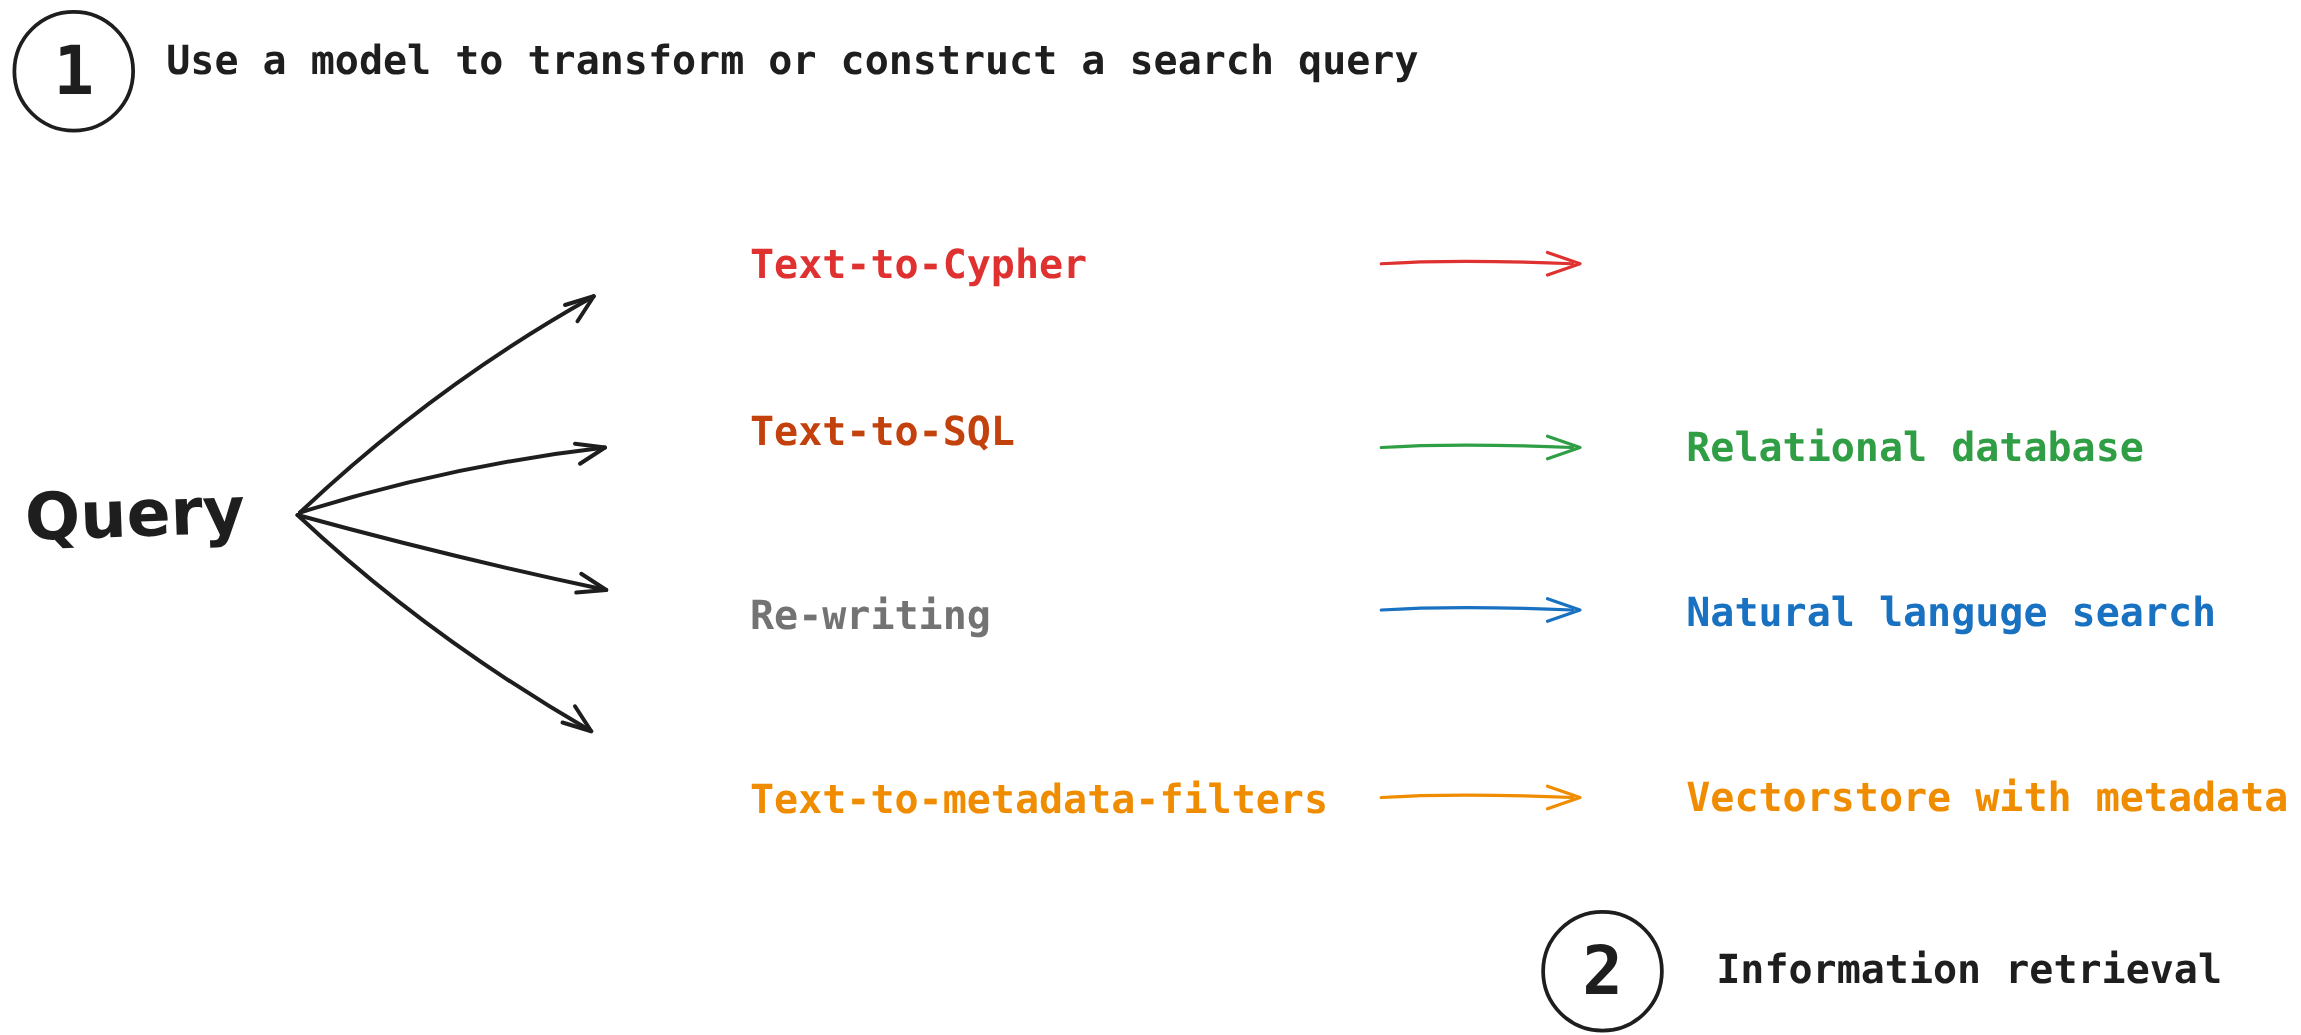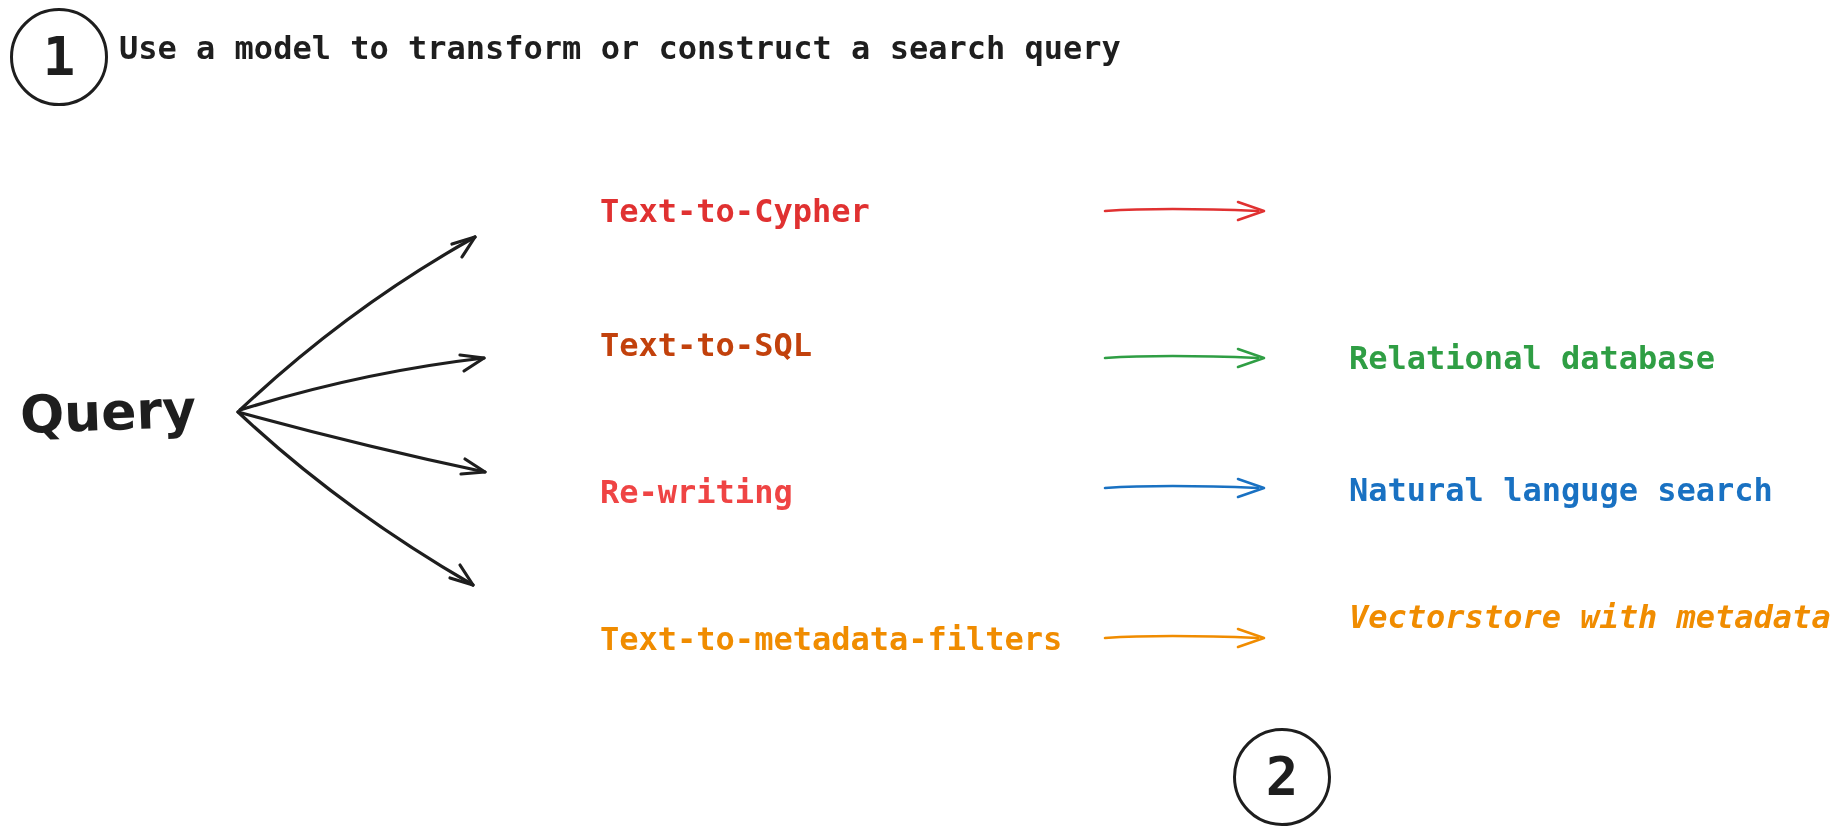--- a/index.html
+++ b/index.html
@@ -49,34 +49,34 @@
     position: absolute;
     left: 20px; top: 382px;
     font-family: "DejaVu Sans", "Liberation Sans", sans-serif;
     font-size: 52px;
     font-weight: bold;
     line-height: 60px;
     transform: rotate(-2deg);
     white-space: nowrap;
   }
   .step1-badge { left: 10px; top: 8px; }
-  .step1-label { left: 119px; top: 27px; }
+  .step1-label { left: 133px; top: 27px; }
   .step2-badge { left: 1233px; top: 728px; }
   .step2-label { left: 1373px; top: 754px; }
 
   .transform-label { left: 600px; }
   .target-label   { left: 1349px; }
   .t-row0 { top: 190px; text-align: center; }
   .t-row1 { top: 324px; }
   .t-row2 { top: 471px; }
   .t-row3 { top: 618px; }
   .g-row0 { top: 190px; }
   .g-row1 { top: 337px; }
   .g-row2 { top: 469px; }
-  .g-row3 { top: 596px; font-style: italic; }
+  .g-row3 { top: 617px; }
 </style>
 </head>
 <body>
 
 <div class="canvas">
 
   <svg class="arrows-layer" viewBox="0 0 1841 828" xmlns="http://www.w3.org/2000/svg">
 
     <g class="fan" style="stroke: rgb(30, 30, 30);">
       <path d="M240 410 Q348 308 475 237"></path>
@@ -109,24 +109,25 @@
 
   <div class="step-badge step1-badge">
     <span class="step-number">1</span>
   </div>
   <div class="mono-text step1-label">Use a model to transform or construct a search query</div>
 
   <div class="query-label">Query</div>
 
   <div class="mono-text transform-label t-row0" style="color: rgb(224, 49, 49);">Text-to-Cypher</div>
   <div class="mono-text transform-label t-row1" style="color: #c2410c;">Text-to-SQL</div>
-  <div class="mono-text transform-label t-row2" style="color: #ef4444;">Re-writing</div>
+  <div class="mono-text transform-label t-row2" style="color: #737373;">Re-writing</div>
   <div class="mono-text transform-label t-row3" style="color: rgb(240, 140, 0);">Text-to-metadata-filters</div>
 
   <div class="mono-text target-label g-row2" style="color: rgb(25, 113, 194);">Natural languge search</div>
   <div class="mono-text target-label g-row1" style="color: rgb(47, 158, 68);">Relational database</div>
   <div class="mono-text target-label g-row3" style="color: rgb(240, 140, 0);">Vectorstore with metadata</div>
 
   <div class="step-badge step2-badge">
     <span class="step-number">2</span>
   </div>
+  <div class="mono-text step2-label">Information retrieval</div>
 
 </div>
 
 </body></html>

